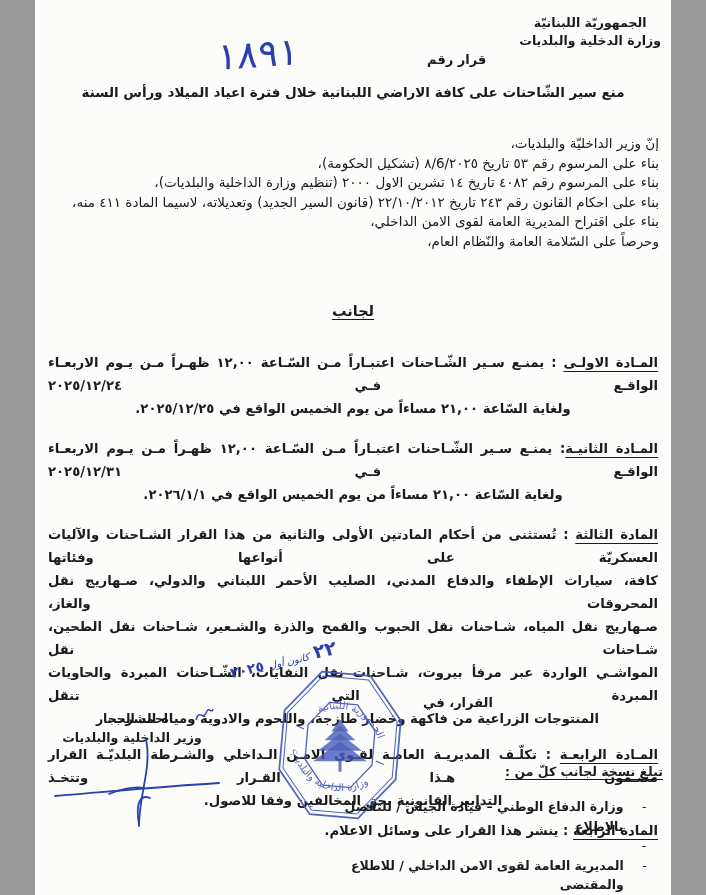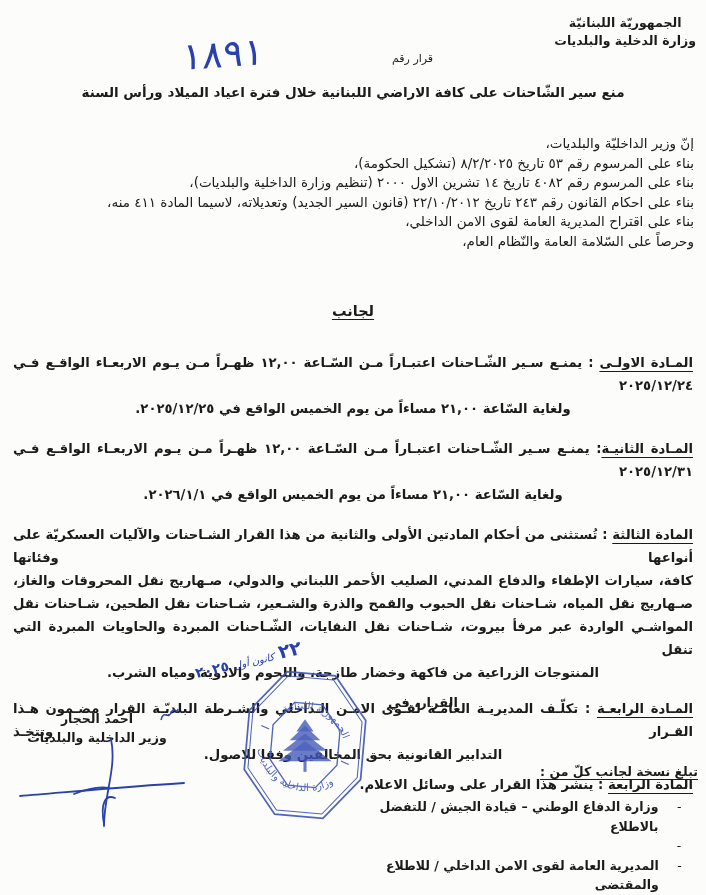--- a/index.html
+++ b/index.html
@@ -1,25 +1,25 @@
 <!DOCTYPE html>
 <html lang="ar" dir="rtl"><head>
 <meta charset="utf-8">
 <style>
   html,body{margin:0;padding:0;background:#9a9a9a;}
   .page{
-    position:relative;width:706px;height:895px;margin:0 auto;
+    position:relative;width:636px;height:895px;margin:0 auto;
     background:#fcfcfa;overflow:hidden;
     font-family:"DejaVu Sans",sans-serif;color:#1b1b1b;direction:rtl;
   }
   
   .gov-header{position:absolute;top:14px;right:10px;text-align:center;font-weight:bold;
     font-size:12.5px;line-height:18px;}
   
-  .decree-label{position:absolute;top:52px;left:392px;font-weight:normal;font-size:11px;}
+  .decree-label{position:absolute;top:52px;left:392px;font-weight:bold;font-size:13px;}
   .decree-number{position:absolute;top:32px;left:148px;width:150px;text-align:center;
     color:#2940ad;font-size:38px;letter-spacing:11px;
     transform:rotate(-4deg) skewX(-6deg);font-weight:400;}
   .decree-title{position:absolute;top:84px;right:0;left:0;text-align:center;
     font-weight:bold;font-size:13.5px;}
   
   .preamble{position:absolute;top:134px;right:12px;left:12px;text-align:right;
     font-size:13.5px;line-height:19.5px;font-weight:400;}
   
   .decides{position:absolute;top:303px;right:0;left:0;text-align:center;font-weight:bold;
@@ -69,21 +69,21 @@
     <div>وزارة الدخلية والبلديات</div>
   </div>
 
   <div class="decree-label">قرار رقم</div>
   <div class="decree-number">١٨٩١</div>
 
   <div class="decree-title">منع سير الشّاحنات على كافة الاراضي اللبنانية خلال فترة اعياد الميلاد ورأس السنة</div>
 
   <div class="preamble">
     <div>إنّ وزير الداخليّة والبلديات،</div>
-    <div>بناء على المرسوم رقم ٥٣ تاريخ ٨/٢/٢٠٢٥ (تشكيل الحكومة)،</div>
+    <div>بناء على المرسوم رقم ٥٣ تاريخ ٨/6/٢٠٢٥ (تشكيل الحكومة)،</div>
     <div>بناء على المرسوم رقم ٤٠٨٢ تاريخ ١٤ تشرين الاول ٢٠٠٠ (تنظيم وزارة الداخلية والبلديات)،</div>
     <div>بناء على احكام القانون رقم ٢٤٣ تاريخ ٢٢/١٠/٢٠١٢ (قانون السير الجديد) وتعديلاته، لاسيما المادة ٤١١ منه،</div>
     <div>بناء على اقتراح المديرية العامة لقوى الامن الداخلي،</div>
     <div>وحرصاً على السّلامة العامة والنّظام العام،</div>
   </div>
 
   <div class="decides">
     <span>لجانب</span>
   </div>
 

